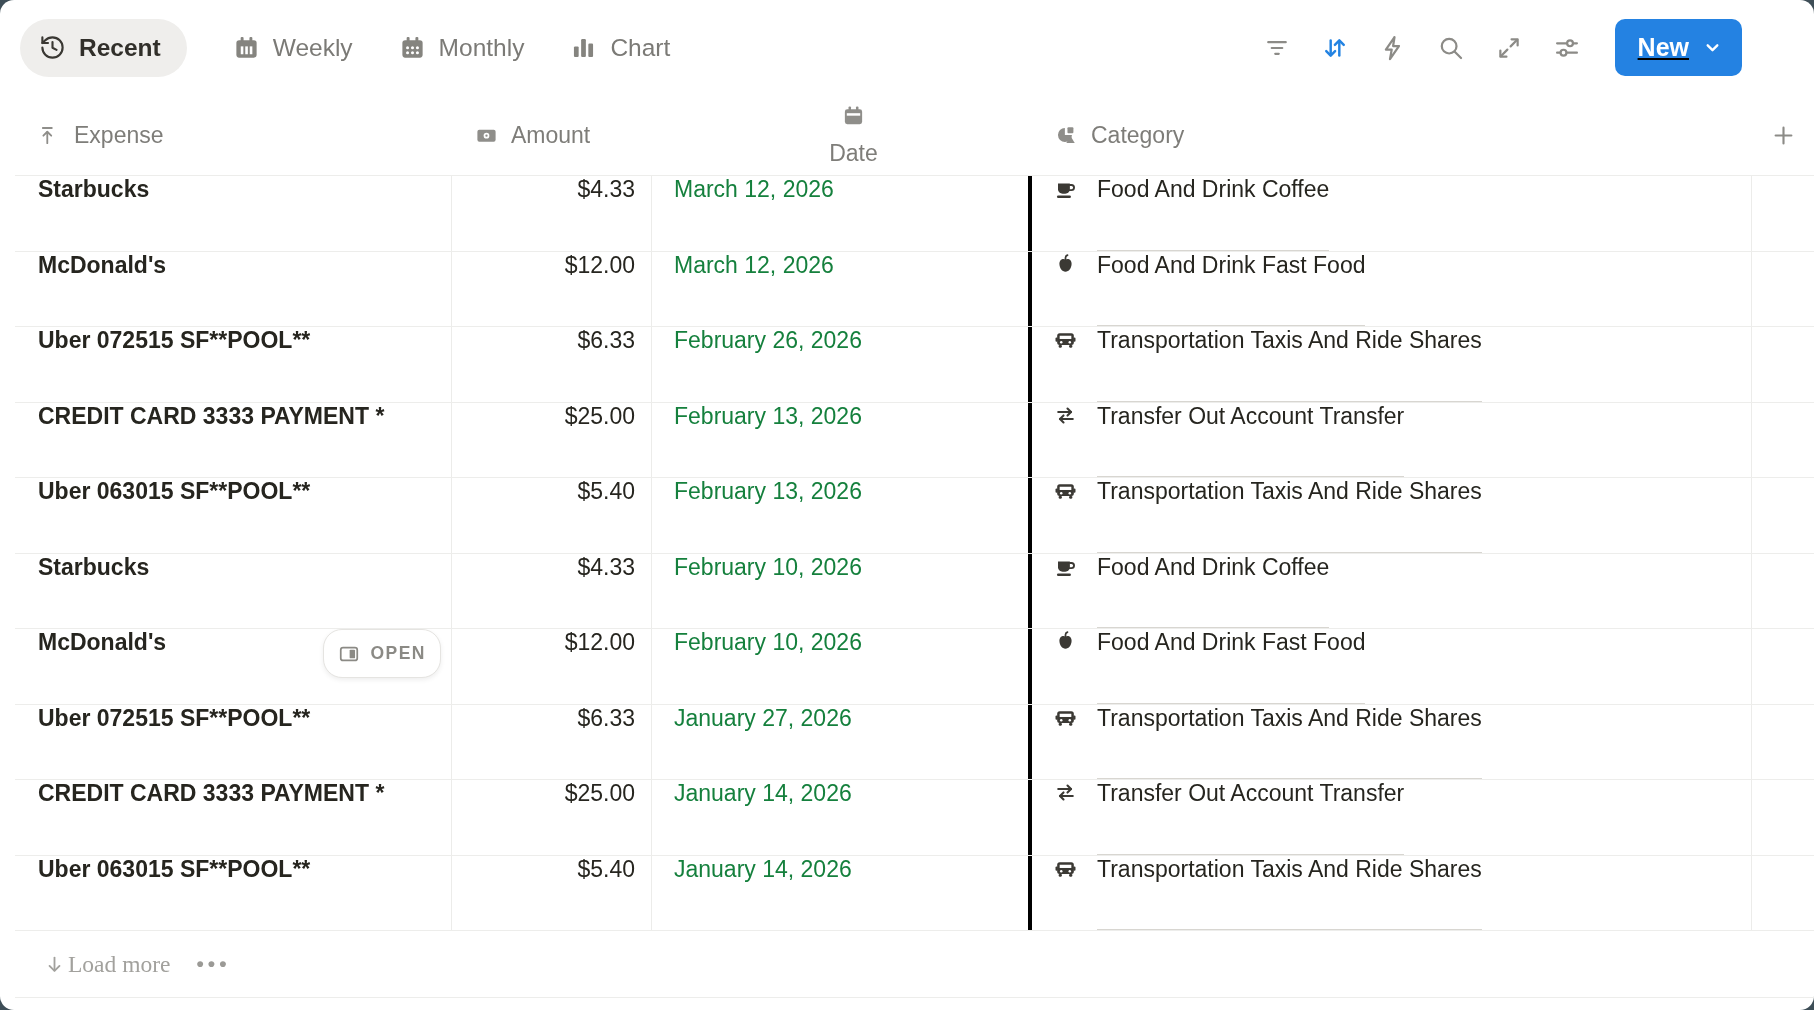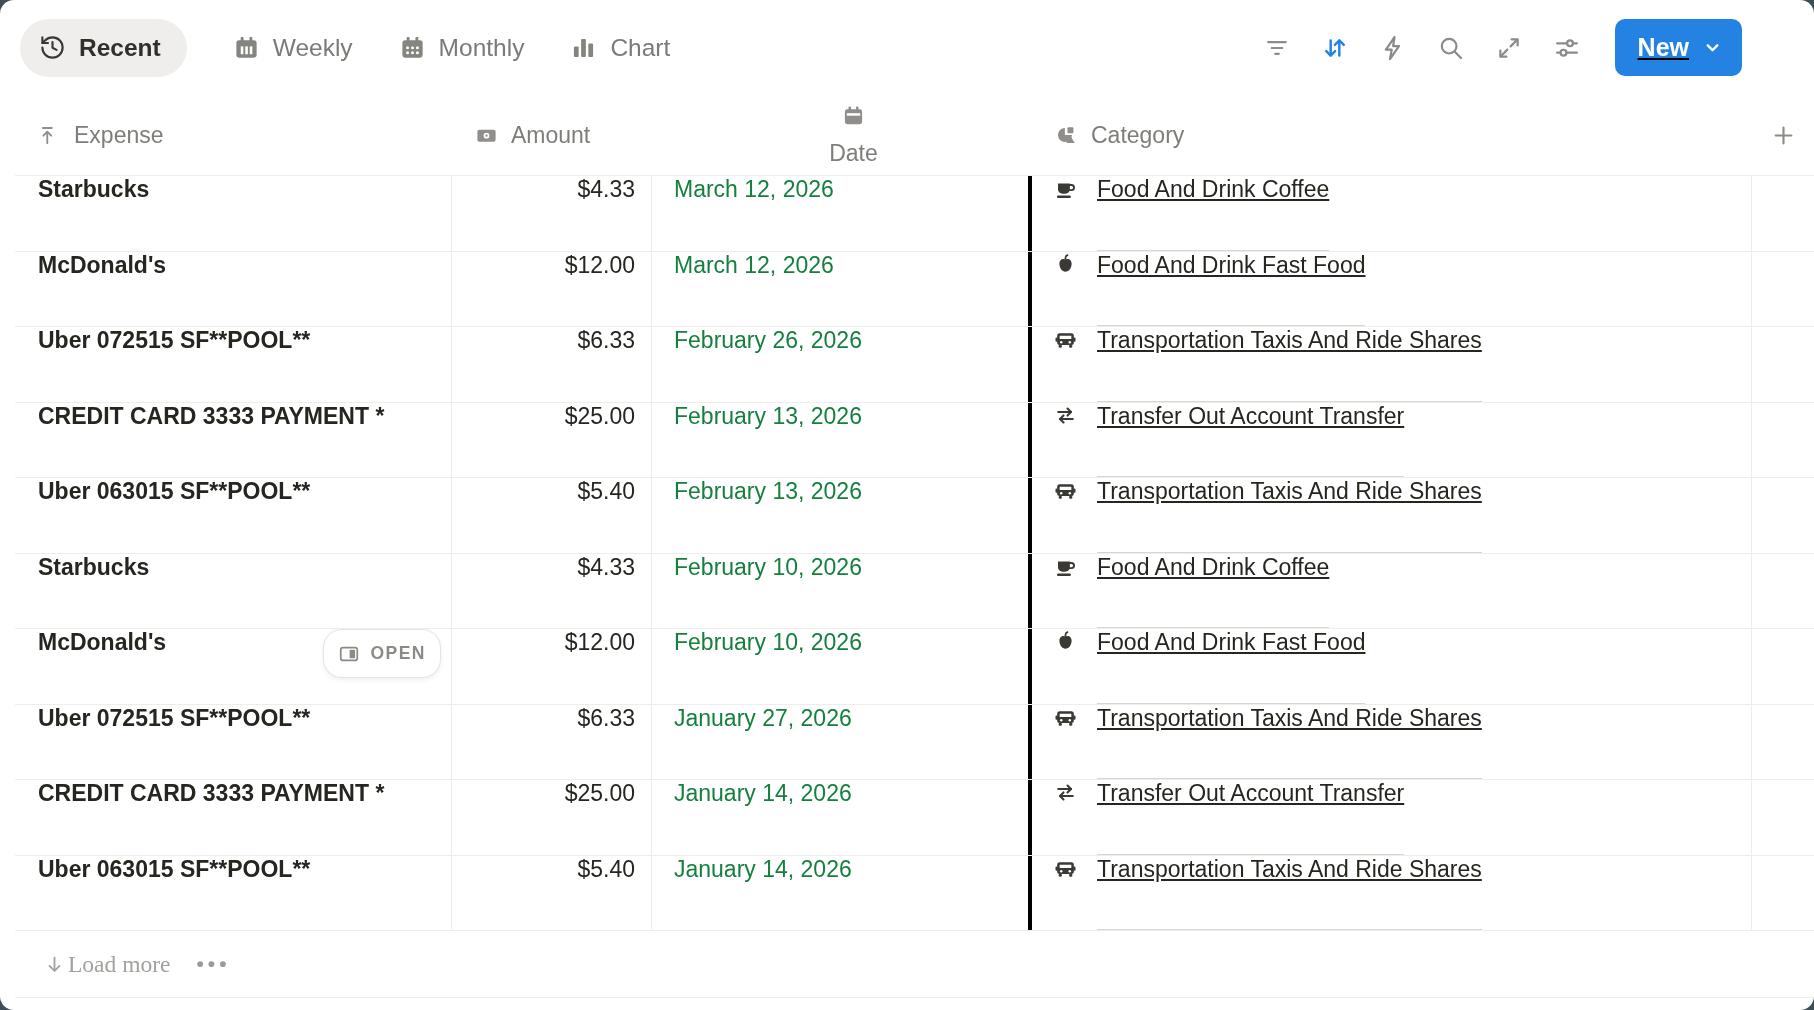--- a/index.html
+++ b/index.html
@@ -45,21 +45,21 @@
   .row{display:flex;align-items:stretch;height:74.5px;border-top:1px solid #ededeb;cursor:pointer;}
   .cell{display:flex;box-sizing:border-box;}
   .cell-expense{width:437px;padding:0 10px 0 23px;font-weight:600;font-size:23px;color:#26251f;
     border-right:1px solid #ececea;white-space:nowrap;overflow:hidden;}
   .cell-amount{width:200px;justify-content:flex-end;padding-right:16px;font-size:23px;color:#26251f;
     border-right:1px solid #ececea;}
   .cell-date{width:380px;padding-left:22px;font-size:23px;color:#15803d;border-right:4px solid #000000;white-space:nowrap;}
   .cell-category{width:720px;padding-left:21px;gap:19px;border-right:1px solid #ececea;white-space:nowrap;overflow:hidden;}
   .cat-icon{display:flex;color:#3b3934;flex:none;}
   .cat-icon svg{width:25px;height:25px;}
-  .category-link{font-size:23px;color:#26251f;border-bottom:1.5px solid #d8d6d1;padding-bottom:2px;line-height:1.2;cursor:pointer;text-decoration:underline;}
+  .category-link{font-size:23px;color:#26251f;border-bottom:1.5px solid #d8d6d1;padding-bottom:2px;line-height:1.2;cursor:pointer;}
   .cell-trailing{flex:1;border:none;}
 
   .open-btn{margin-left:auto;display:flex;align-items:center;gap:10px;background:#fff;
     border:1px solid #e5e4e1;border-radius:19px;box-shadow:0 2px 5px rgba(0,0,0,.07);
     height:47px;padding:0 14px;color:#8b8a85;font-size:17.5px;font-weight:600;letter-spacing:1.5px;cursor:pointer;}
   .open-btn .picon{display:flex;}
   .open-btn .picon svg{width:22px;height:22px;}
 
   .tfoot{margin-left:15px;height:66px;border-top:1px solid #ededeb;border-bottom:1px solid #ededeb;
     display:flex;align-items:center;padding-left:28px;gap:26px;}

